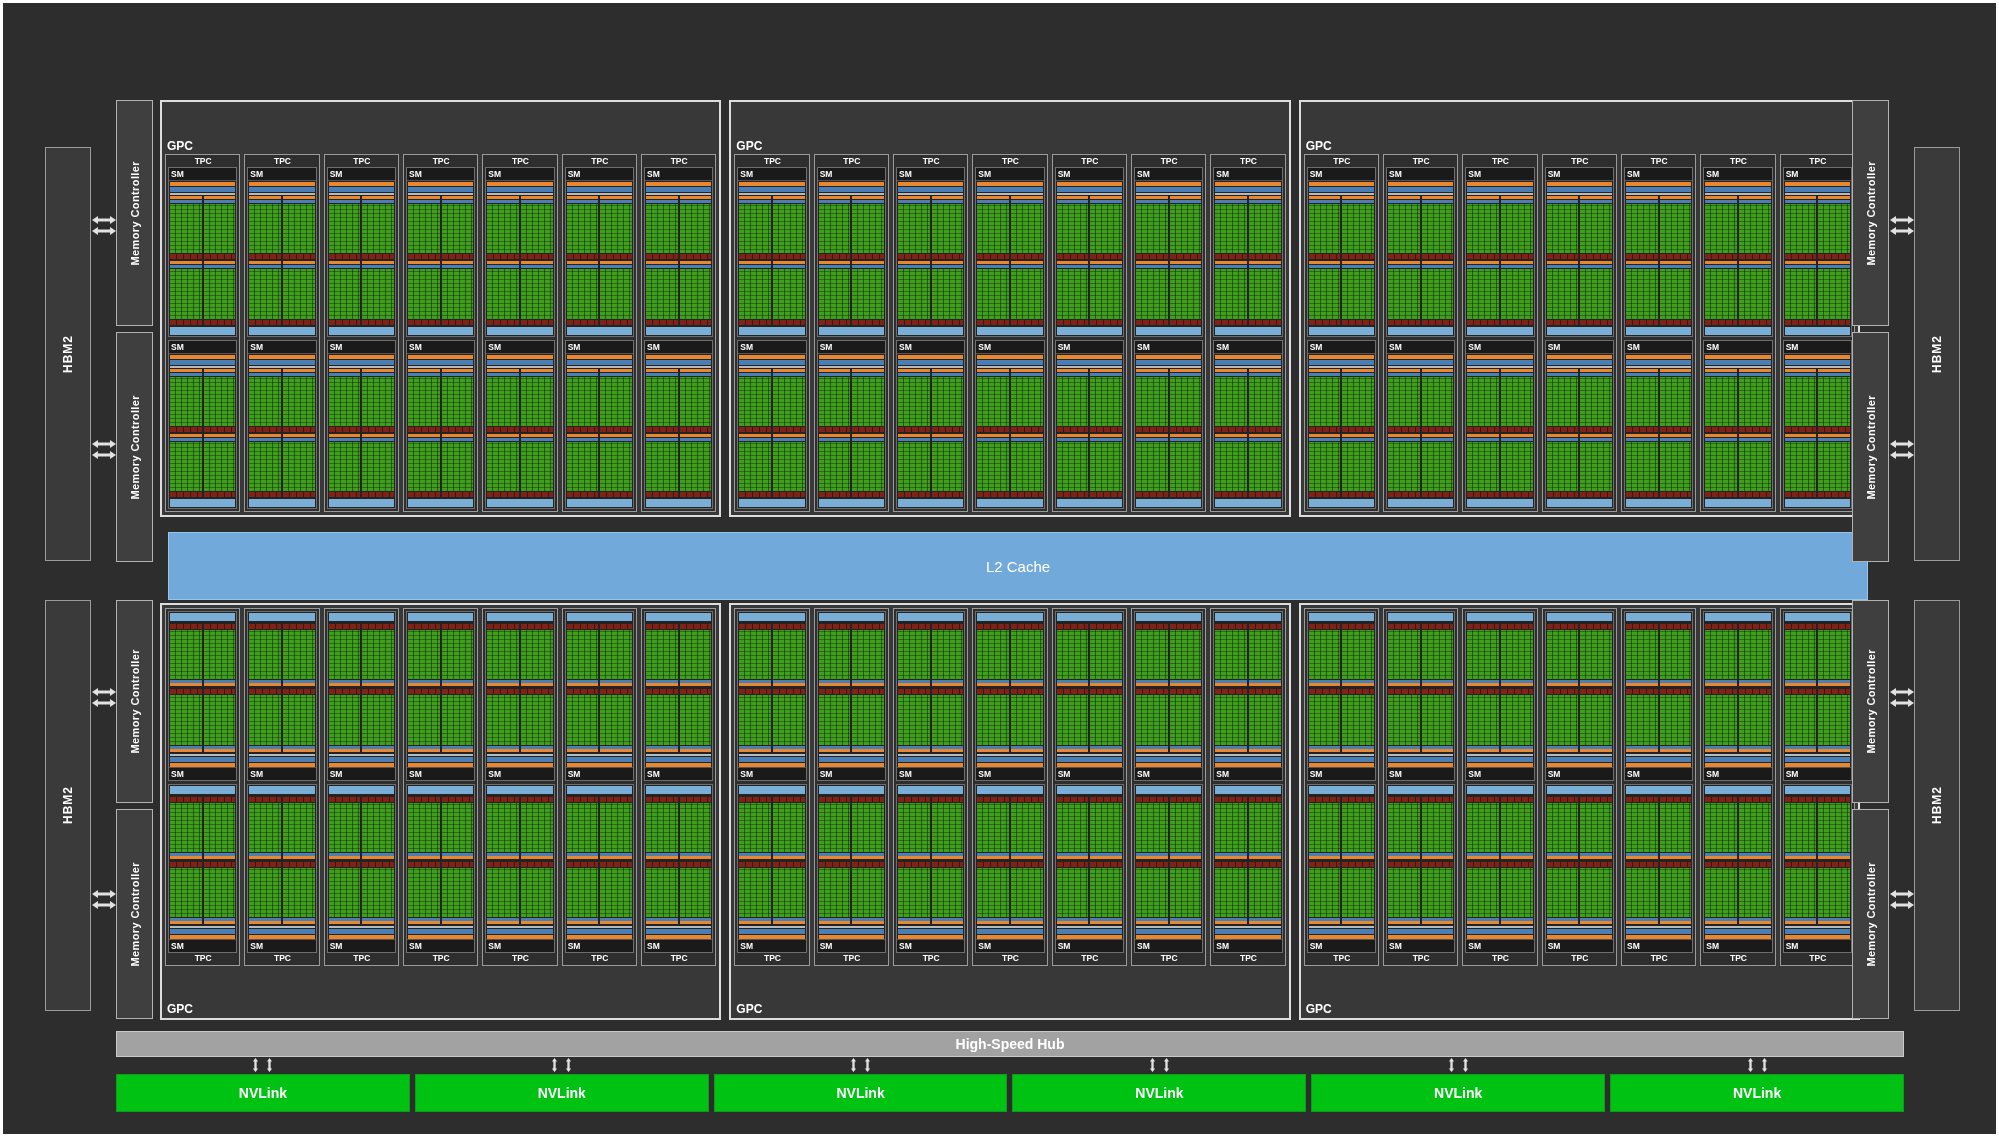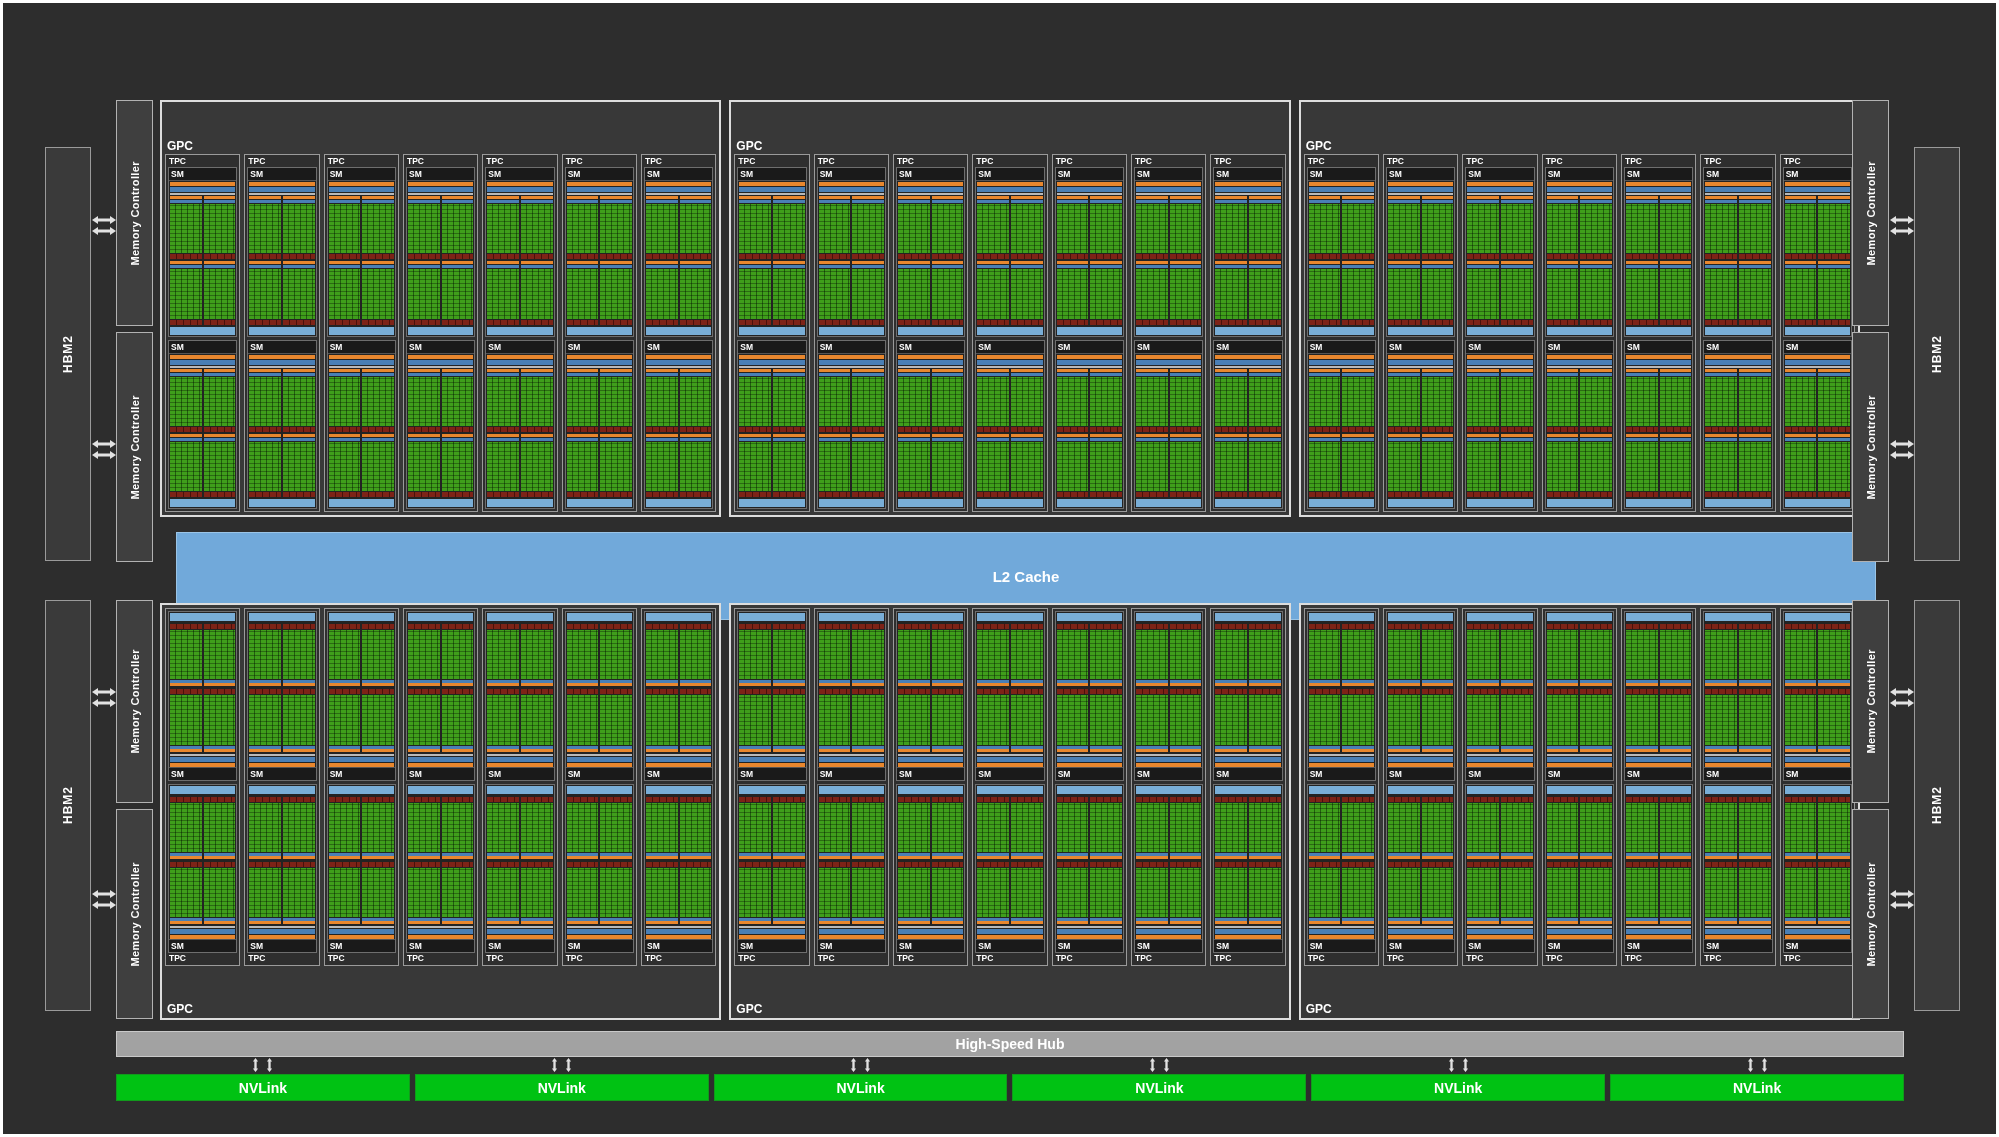--- a/index.html
+++ b/index.html
@@ -13,30 +13,30 @@
 
   .hbar { position:absolute; display:flex; align-items:center; justify-content:center; color:#fff; font-weight:bold; }
   .pcie { left:113px; top:24px;  width:1788px; height:27px; background:var(--pcie-bar,#191919); border:1px solid #5f5f5f; font-size:15px; }
   .giga { left:113px; top:58px;  width:1788px; height:32px; background:var(--gigathread-orange,#f0913d); border:1px solid #c06f24; font-size:15px; }
   .hub  { left:113px; top:1028px; width:1788px; height:26px; background:var(--hub-gray,#a2a2a2); border:1px solid #c9c9c9; font-size:14px; }
 
   .core { position:absolute; left:157px; top:97px; width:1700px; height:920px; }
   .gpc-row { position:absolute; left:0; width:100%; height:417px; display:flex; gap:8px; }
   .gpc-row.top { top:0; }
   .gpc-row.bottom { top:503px; }
-  .l2 { position:absolute; left:16px; top:432px; width:100%; height:88px; background:var(--l2-blue,#71a9da); border:1px solid #9ac4e6; display:flex; align-items:center; justify-content:center; color:#fff; font-weight:bold; font-size:15px; }
+  .l2 { position:absolute; left:8px; top:432px; width:100%; height:68px; background:var(--l2-blue,#71a9da); border:1px solid #9ac4e6; display:flex; align-items:center; justify-content:center; color:#fff; font-weight:normal; font-size:15px; }
 
   .gpc { flex:1 1 0; border:2px solid #dddddd; background:#383838; display:flex; flex-direction:column; padding:1px 3px 3px 3px; min-width:0; }
   .gpc.rev { flex-direction:column-reverse; padding:3px 3px 1px 3px; }
   .gpc-label { flex:0 0 15px; line-height:15px; color:#fff; font-weight:bold; font-size:12px; padding-left:2px;margin-top:36px; }
   .tpc-row { flex:1 1 0; display:flex; gap:4px; min-height:0; }
 
   .tpc { flex:1 1 0; border:1px solid #9a9a9a; background:#2e2e2e; display:flex; flex-direction:column; padding:1px 2px 2px 2px; min-width:0; }
   .tpc.rev { flex-direction:column-reverse; padding:2px 2px 1px 2px; }
-  .tpc-label { flex:0 0 11px; line-height:11px; color:#fff; font-weight:bold; font-size:8.5px; padding-left:1px; }
+  .tpc-label { flex:0 0 11px; line-height:11px; color:#fff; font-weight:bold; font-size:8.5px; padding-left:1px;text-align:center; }
   .sm-stack { flex:1 1 0; display:flex; flex-direction:column; gap:3px; min-height:0; }
   .sm-stack.rev { flex-direction:column-reverse; }
 
   .sm { flex:1 1 0; border:1px solid #6e6e6e; background:#232323; display:flex; flex-direction:column; min-height:0; }
   .sm.rev { flex-direction:column-reverse; }
   .sm-header { flex:0 0 12px; line-height:12px; color:#fff; font-weight:bold; font-size:8.5px; padding-left:2px; background:#1a1a1a; border-bottom:1px solid #555; }
   .sm.rev .sm-header { border-bottom:none; border-top:1px solid #555; }
   .bar { flex:0 0 auto; margin:1px 1px 0 1px; }
   .bar-orange    { height:4px; background:var(--scheduler-orange,#e8872e); }
   .bar-blue      { height:5px; background:var(--register-blue,#4a7fb5); }
@@ -77,21 +77,21 @@
   .vtext { writing-mode:vertical-rl; transform:rotate(180deg); color:#fff; font-weight:bold; white-space:nowrap; }
   .mc  .vtext { font-size:11px; letter-spacing:.4px; }
   .hbm .vtext { font-size:12px; letter-spacing:1px; }
   .harrows { position:absolute; width:24px; display:flex; flex-direction:column; gap:3px; }
   .rail.left  .harrows { left:47px; }
   .rail.right .harrows { left:38px; }
 
   
   .nvl-arrows { position:absolute; left:113px; top:1054px; width:1788px; height:15px; display:flex; gap:5px; }
   .varr-cell { flex:1 1 0; display:flex; align-items:center; justify-content:center; gap:5px; }
-  .nvlink-row { position:absolute; left:113px; top:1071px; width:1788px; height:27px; display:flex; gap:5px; }
+  .nvlink-row { position:absolute; left:113px; top:1071px; width:1788px; height:38px; display:flex; gap:5px; }
   .nvlink { flex:1 1 0; background:var(--nvlink-green,#00c213); border:1px solid #119a1c; display:flex; align-items:center; justify-content:center; }
   .nvlink-label { color:#fff; font-weight:bold; font-size:14px; }
 </style>
 </head>
 <body>
 
 <div class="page">
 
   <div class="core">
     <div class="gpc-row top">

